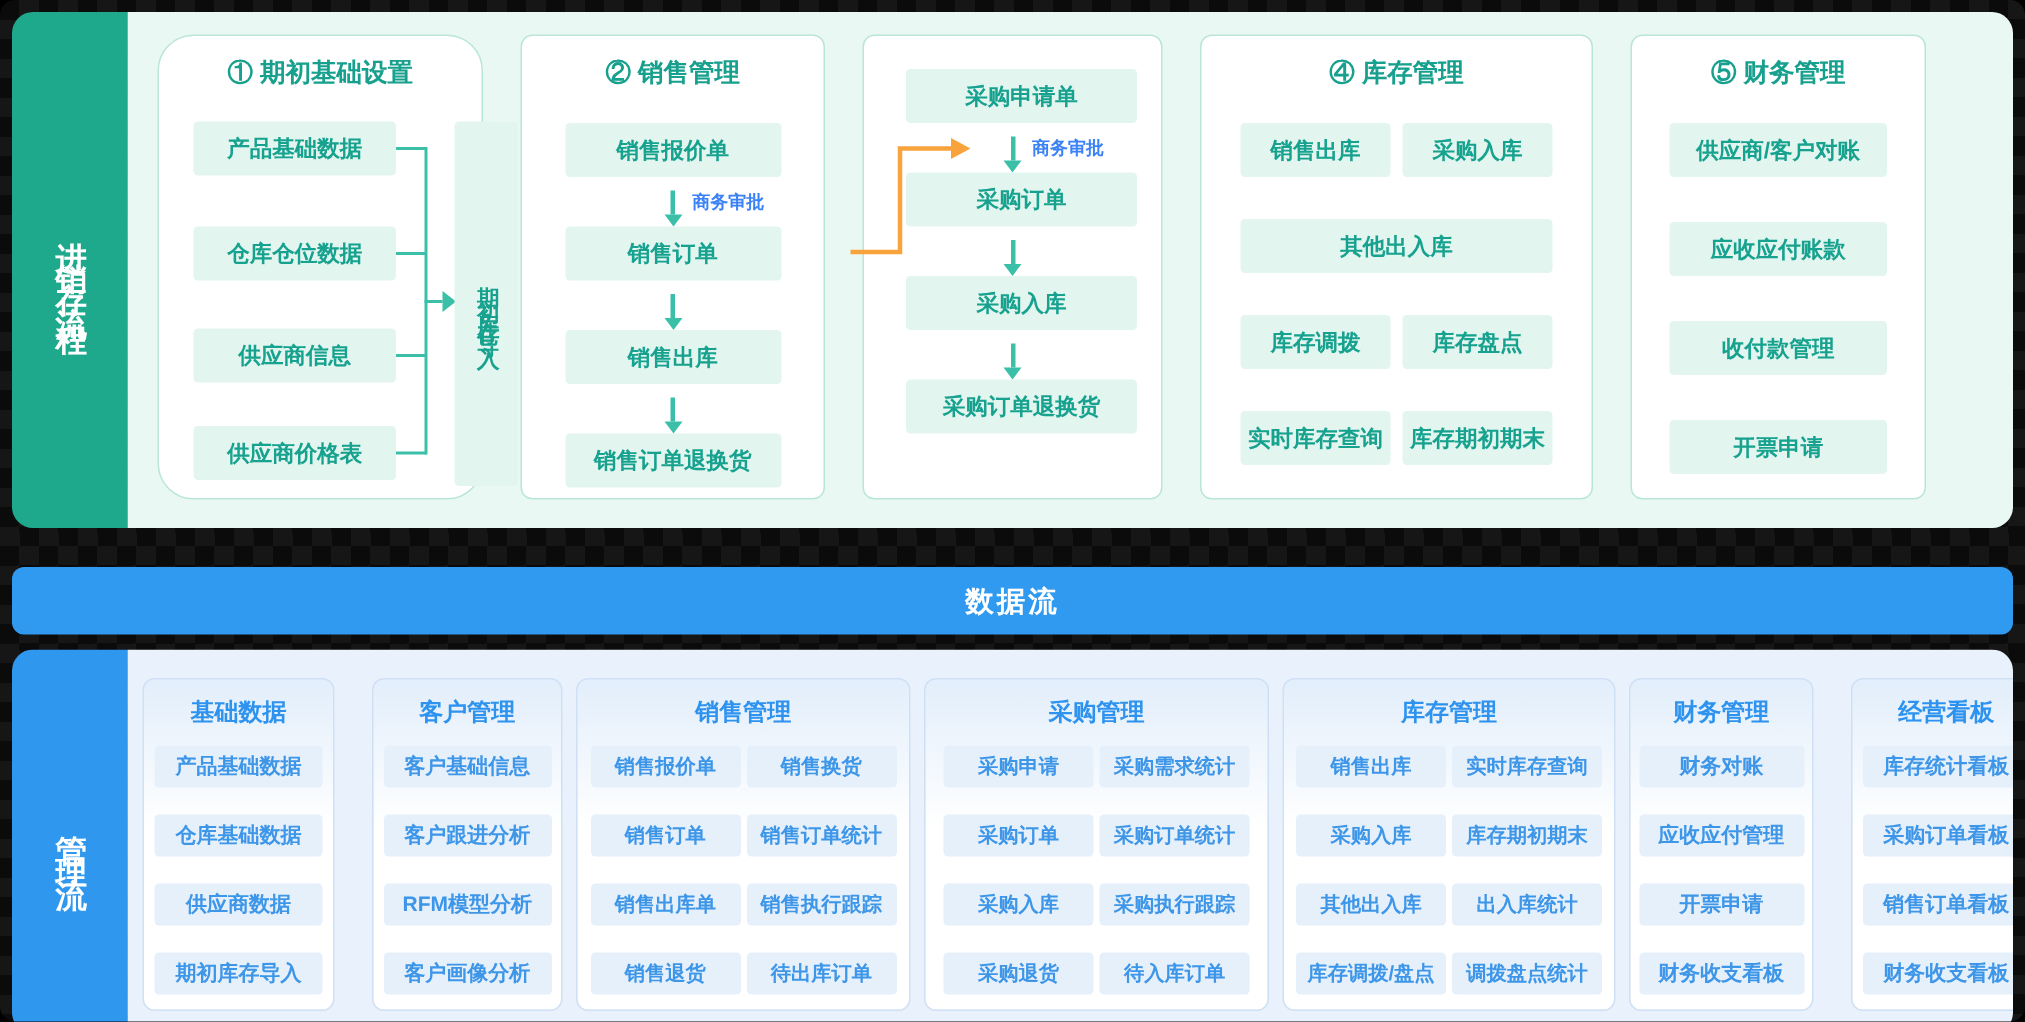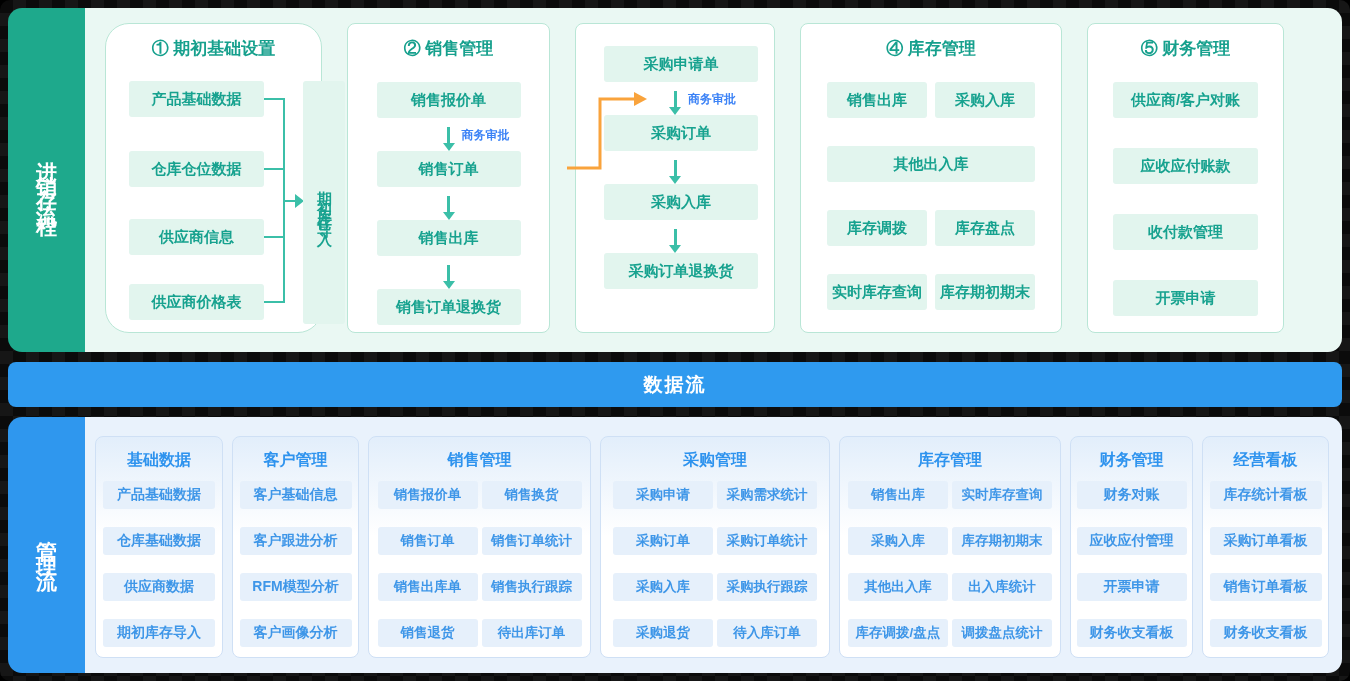--- a/index.html
+++ b/index.html
@@ -63,33 +63,33 @@
   
   .inv-grid { margin-top:22px; display:flex; flex-direction:column; gap:28px; align-items:center; }
   .inv-row { display:flex; gap:8px; justify-content:center; }
   .inv-box { width:100px; } .inv-box-full { width:208px; }
   
   .fin-col { margin-top:22px; display:flex; flex-direction:column; gap:30px; align-items:center; }
   .fin-box { width:145px; }
   .conn-svg { position:absolute; left:0; top:0; z-index:3; pointer-events:none; }
   
   .data-bar {
-    margin-top:10px; height:45px; border-radius:8px; background:#2f9aef;
+    margin-top:26px; height:45px; border-radius:8px; background:#2f9aef;
     display:flex; align-items:center; justify-content:center;
     color:#ffffff; font-size:19px; font-weight:700; letter-spacing:2px;
   }
   
   .bottom-section { margin-top:10px; height:256px; border-radius:14px; overflow:hidden; display:flex; }
   .bottom-content { flex:1; background:#e9f2fc; display:flex; gap:9px; padding:19px 0 0 10px; }
   .bpanel {
     background:linear-gradient(180deg,#e2eefb 0%, #ffffff 45%);
     border:1px solid #cfe0f5; border-radius:8px; height:222px; flex:none;
   }
   .bpanel-title { margin-top:12px; text-align:center; font-size:16px; font-weight:700; color:#2e93ee; line-height:22px; }
-  .bw-s{width:128px;} .bw-s2{width:127px;} .bw-l{width:223px;} .bw-l2{width:230px;} .bw-l3{width:222px;} .bw-f{width:123px;}
+  .bw-s{width:128px;} .bw-s2{width:127px;margin-left:16px;} .bw-l{width:223px;} .bw-l2{width:230px;} .bw-l3{width:222px;} .bw-f{width:123px;}
   .bcol { margin-top:10px; display:flex; flex-direction:column; gap:18px; align-items:center; }
   .bbox {
     background:#e6f0fb; color:#3e96e8; font-size:14px; font-weight:600;
     display:flex; align-items:center; justify-content:center;
     height:28px; border-radius:3px; white-space:nowrap;
   }
   .bbox-s { width:112px; }
   .brow { display:flex; gap:4px; justify-content:center; }
   .bbox-c { width:100px; font-size:13.5px; }
   .bbox-f { width:110px; }

